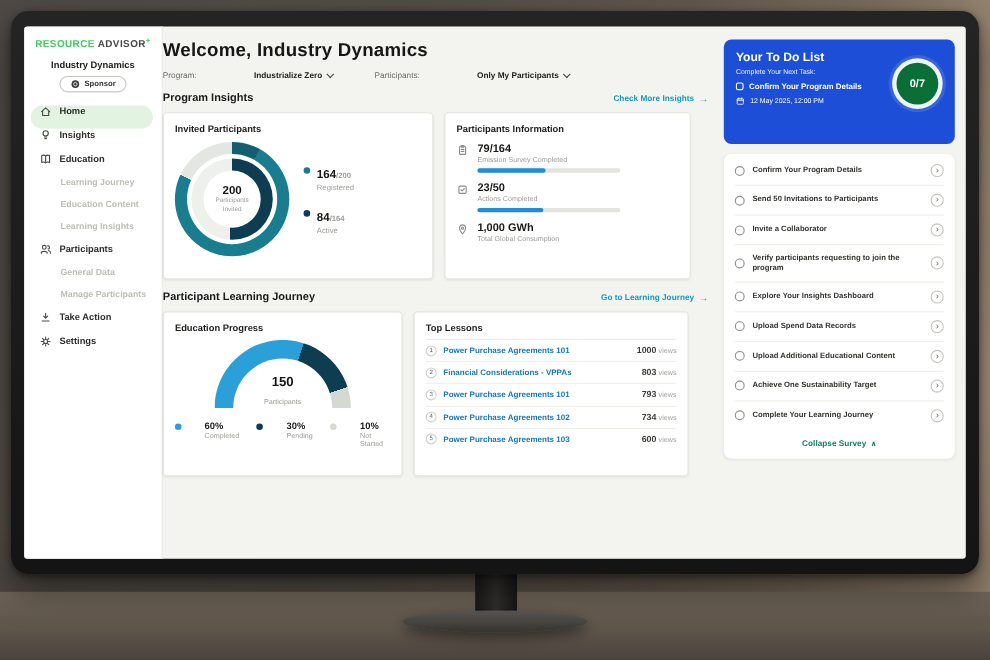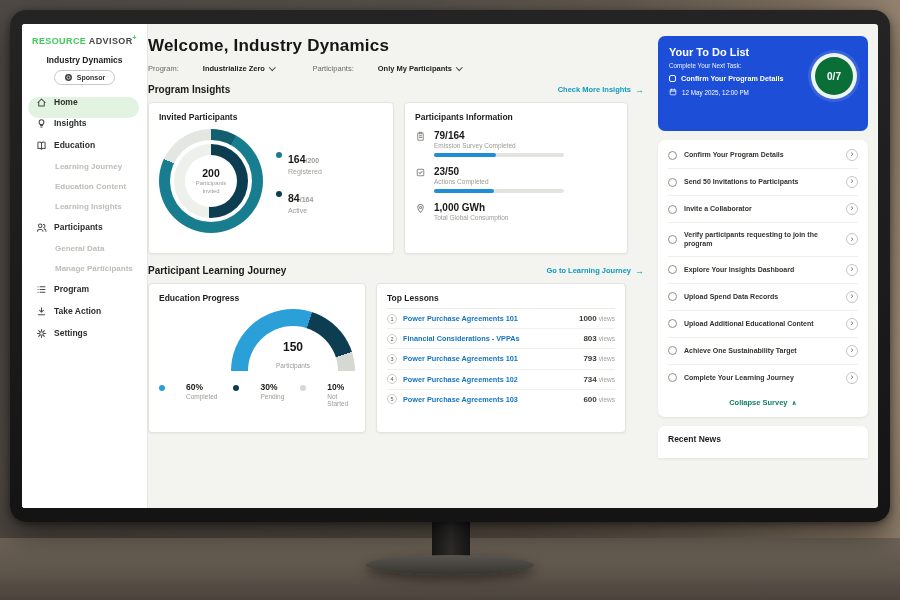--- a/index.html
+++ b/index.html
@@ -41,21 +41,21 @@
   .nav-item.sub { padding-left:33px; color:#bdbdb7; font-size:8px; height:20px; }
   .nav-icon { width:11px; height:11px; display:inline-flex; flex-shrink:0; }
   .nav-icon svg { width:11px; height:11px; stroke:#4a4a47; fill:none; stroke-width:1.1;
     stroke-linecap:round; stroke-linejoin:round; }
 
   
   .main { flex:1; padding:12px 12px 0 0; min-width:0; }
   .h1 { font-size:17px; font-weight:800; color:#161614; letter-spacing:.2px; }
   .filters { display:flex; align-items:center; gap:24px; margin-top:8px; font-size:7.5px; color:#6a6a66; }
   .fvalue { display:inline-flex; align-items:center; gap:5px; font-weight:bold; color:#20201e;
-    cursor:pointer; margin-right:14px; }
+    cursor:pointer; margin-right:14px;margin-left:28px; }
   .chev { width:4.5px; height:4.5px; border-right:1.2px solid #444; border-bottom:1.2px solid #444;
     transform:rotate(45deg); display:inline-block; margin-top:-2px; }
   .section-head { display:flex; align-items:center; justify-content:space-between; margin-top:11px; }
   .section-title { font-size:10px; font-weight:800; color:#1b1b19; }
   .section-link { font-size:7.5px; font-weight:bold; color:#0f9ac0; display:inline-flex; gap:4px;
     align-items:center; cursor:pointer; }
   .section-link .ar { font-size:9px; }
   .cards { display:flex; gap:10px; margin-top:7px; }
   .card { background:#fff; border:1px solid #e4e4df; border-radius:4px; padding:9px 10px;
     box-shadow:0 1px 2px rgba(0,0,0,.05); }
@@ -87,21 +87,21 @@
   .stat-row { display:flex; gap:8px; }
   .stat-icon { width:11px; display:inline-flex; margin-top:1px; flex-shrink:0; }
   .stat-icon svg { width:11px; height:11px; stroke:#8d8d88; fill:none; stroke-width:1.1;
     stroke-linecap:round; stroke-linejoin:round; }
   .stat-value { font-size:10px; font-weight:800; color:#191917; }
   .stat-label { font-size:6.5px; color:#9b9b96; margin-top:1px; }
   .bar { width:130px; height:4px; border-radius:2px; background:#e4e4de; margin-top:4px; }
   .bar-fill { height:4px; border-radius:2px; background:#1f8ed6; }
 
   .card.edu { width:218px; height:150px; }
-  .gauge-wrap { display:flex; flex-direction:column; align-items:flex-end; margin-top:6px; }
+  .gauge-wrap { display:flex; flex-direction:column; align-items:center; margin-top:6px; }
   .gauge { width:124px; height:63px; position:relative; overflow:hidden; }
   .gauge-circle { width:124px; height:124px; border-radius:50%; position:relative;
     background:conic-gradient(from 270deg, #2b9fd8 0 var(--a1,108deg), #0d3d51 var(--a1,108deg) var(--a2,162deg), #d6d8d2 var(--a2,162deg) 180deg, transparent 180deg 360deg); }
   .gauge-circle::after { content:""; position:absolute; inset:17px; background:#fff; border-radius:50%; }
   .gauge-center { position:absolute; left:0; right:0; bottom:0; text-align:center; z-index:1; }
   .gauge-center b { font-size:12px; color:#161614; display:block; }
   .gauge-center span { font-size:6.5px; color:#9b9b96; }
   .gauge-legend { display:flex; gap:16px; margin-top:10px; }
   .gl-item { display:flex; gap:21px; align-items:flex-start; }
   .gl-val { font-size:8.5px; font-weight:800; color:#191917; }
@@ -222,31 +222,20 @@
       </div>
       <div class="nav-item sub">
         <span>General Data</span>
       </div>
       <div class="nav-item sub">
         <span>Manage Participants</span>
       </div>
       <div class="nav-item">
         <span class="nav-icon">
               <svg viewBox="0 0 12 12">
-                <path d="M4.4 3h5.4M4.4 6h5.4M4.4 9h5.4"></path>
-                <circle cx="2.2" cy="3" r=".6" fill="#4a4a47" stroke="none"></circle>
-                <circle cx="2.2" cy="6" r=".6" fill="#4a4a47" stroke="none"></circle>
-                <circle cx="2.2" cy="9" r=".6" fill="#4a4a47" stroke="none"></circle>
-              </svg>
-            </span>
-        <span>Program</span>
-      </div>
-      <div class="nav-item">
-        <span class="nav-icon">
-              <svg viewBox="0 0 12 12">
                 <path d="M6 2v4.6M4 4.8 6 6.8 8 4.8M2.6 9.6h6.8"></path>
               </svg>
             </span>
         <span>Take Action</span>
       </div>
       <div class="nav-item">
         <span class="nav-icon">
               <svg viewBox="0 0 12 12">
                 <circle cx="6" cy="6" r="2"></circle>
                 <path d="M6 1.6v1.5M6 8.9v1.5M1.6 6h1.5M8.9 6h1.5M2.9 2.9l1.1 1.1M8 8l1.1 1.1M9.1 2.9 8 4M4 8 2.9 9.1"></path>
@@ -505,19 +494,16 @@
       <div class="task-row" style="border-bottom:none;">
         <span class="task-radio"></span>
         <span class="task-label">Complete Your Learning Journey</span>
         <span class="task-go">›</span>
       </div>
       <div class="collapse">
         <span>Collapse Survey</span><span class="caret">∧</span>
       </div>
     </div>
 
-    <div class="news-bar">
-      <span>Recent News</span>
-    </div>
   </section>
 
 </div>
 </div>
 
 </body></html>

